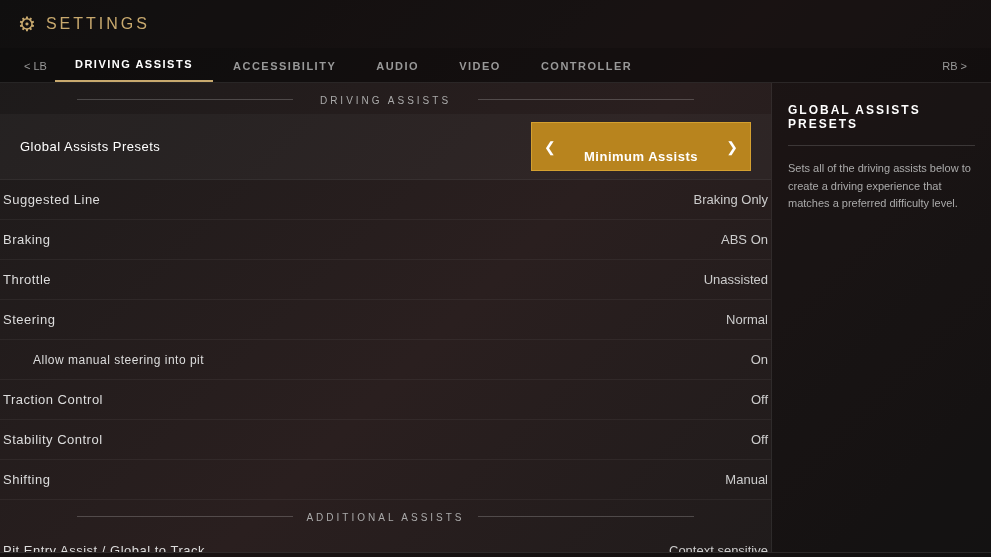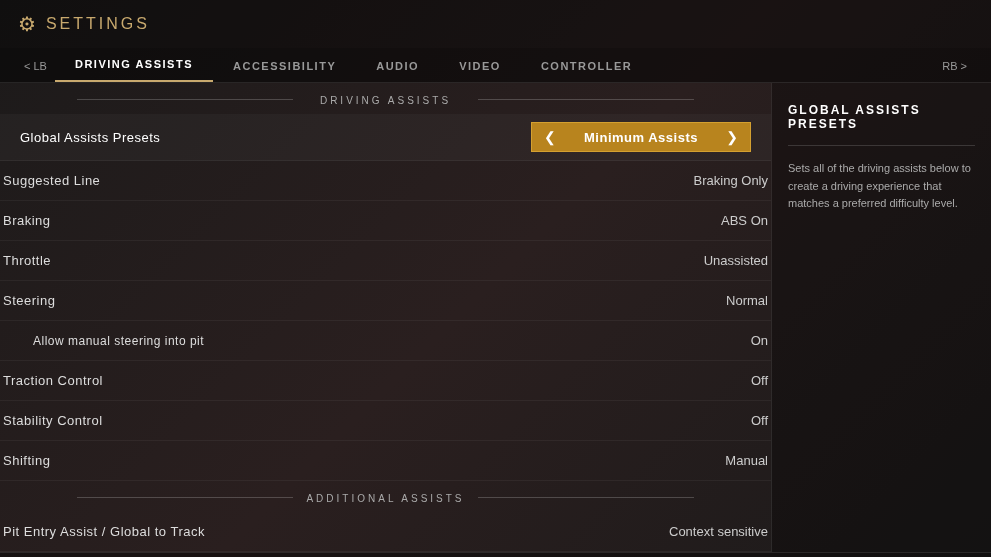--- a/index.html
+++ b/index.html
@@ -192,20 +192,21 @@
       color: #fff;
       font-size: 14px;
       cursor: pointer;
     }
 
     .presets-control .preset-value {
       font-size: 13px;
       color: #fff;
       font-weight: bold;
       letter-spacing: 0.5px;
+      margin-top: 20px;
     }
 
     
     .info-panel {
       width: 220px;
       background: rgba(0,0,0,0.3);
       padding: 20px 16px;
       border-left: 1px solid rgba(255,255,255,0.1);
     }
 

